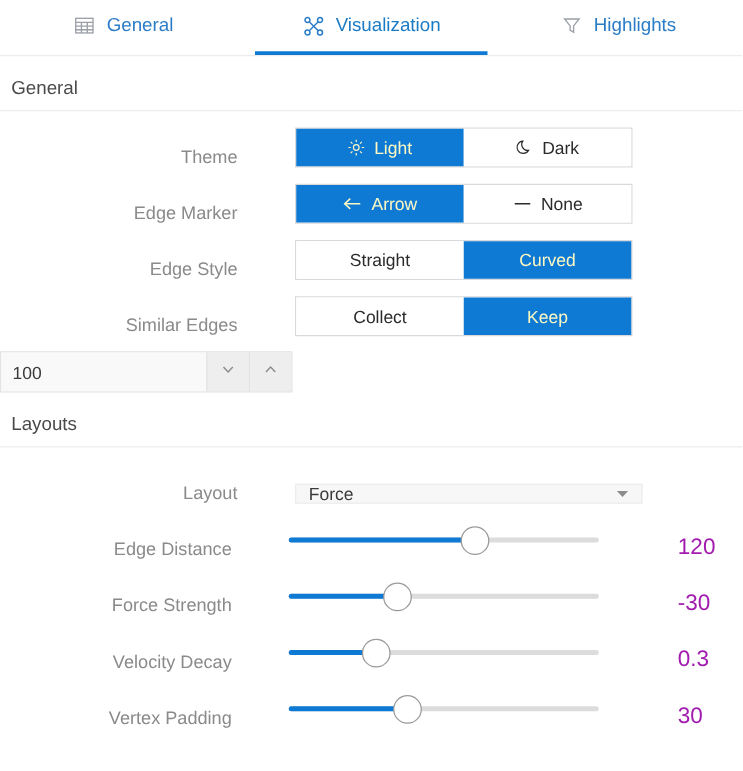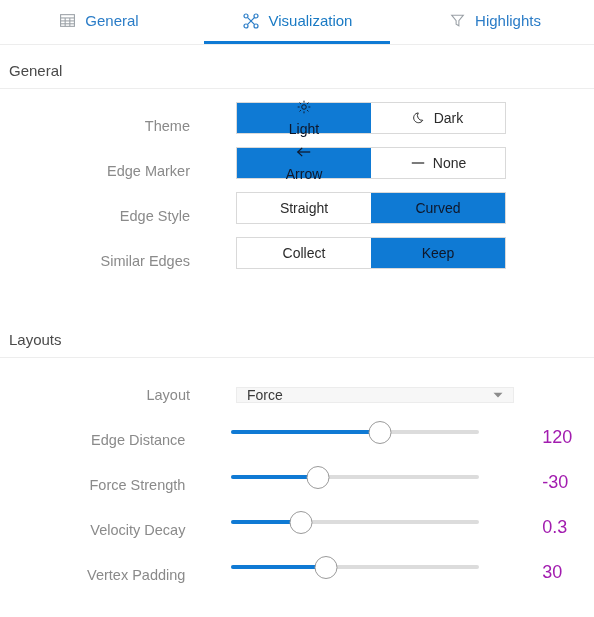--- a/index.html
+++ b/index.html
@@ -76,22 +76,21 @@
     display: flex; align-items: center; justify-content: center;
     gap: 7px;
     font-size: 14px;
     color: #2b2b2b;
     cursor: pointer;
     background: #fff;
     user-select: none;
   }
   .seg .opt.sel {
     background: #0f7ad4;
-    color: #0f172a;
-    flex-direction: column;
+    color: #fef9c3;
   }
   .seg .opt .oicon { display:flex; align-items:center; justify-content:center; }
 
   
   .numfield {
     display: flex; align-items: stretch;
     width: 234px; height: 33px;
     border: 1px solid #e3e3e3;
     background: #f9f9f9;
   }
@@ -276,20 +275,37 @@
       <div class="opt">
         <span>Collect</span>
       </div>
       <div class="opt sel">
         <span>Keep</span>
       </div>
     </div>
   </div>
 
   <div class="row">
+    <div class="numfield">
+      <div class="nval" title="Page size">100</div>
+      <div class="spin">
+        <span>
+          <svg width="13" height="13" viewBox="0 0 14 14" fill="none" stroke="currentColor" stroke-width="1.3">
+            <polyline points="3,5 7,9.2 11,5"></polyline>
+          </svg>
+        </span>
+      </div>
+      <div class="spin">
+        <span>
+          <svg width="13" height="13" viewBox="0 0 14 14" fill="none" stroke="currentColor" stroke-width="1.3">
+            <polyline points="3,9.2 7,5 11,9.2"></polyline>
+          </svg>
+        </span>
+      </div>
+    </div>
   </div>
 
   <div class="section-h">Layouts</div>
   <div class="divider"></div>
 
   <div class="row">
     <div class="lbl">Layout</div>
     <div class="dd">
       <span class="ddval">Force</span>
       <span class="ddarrow">

